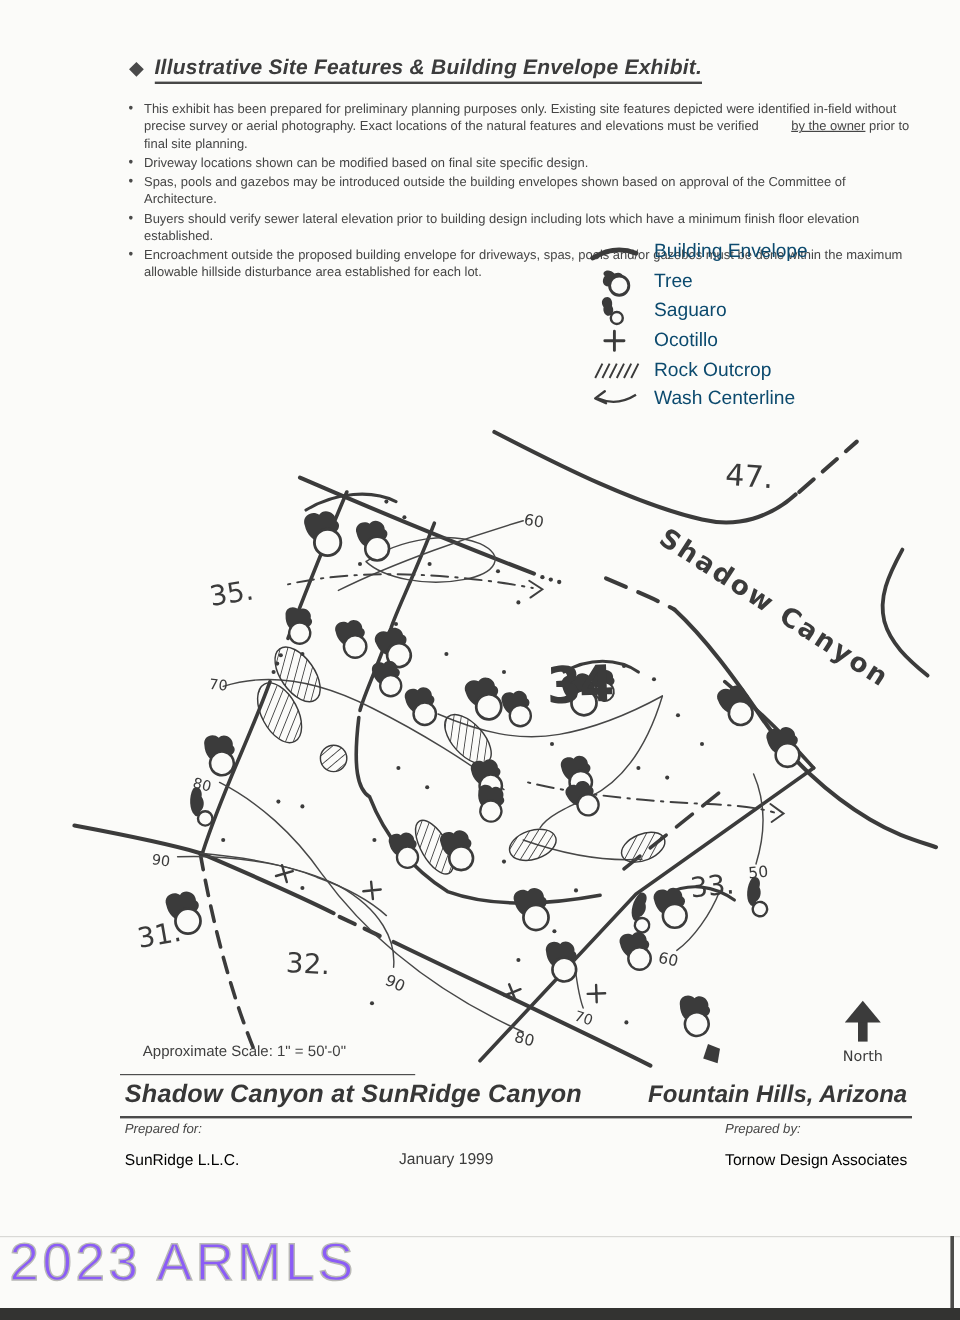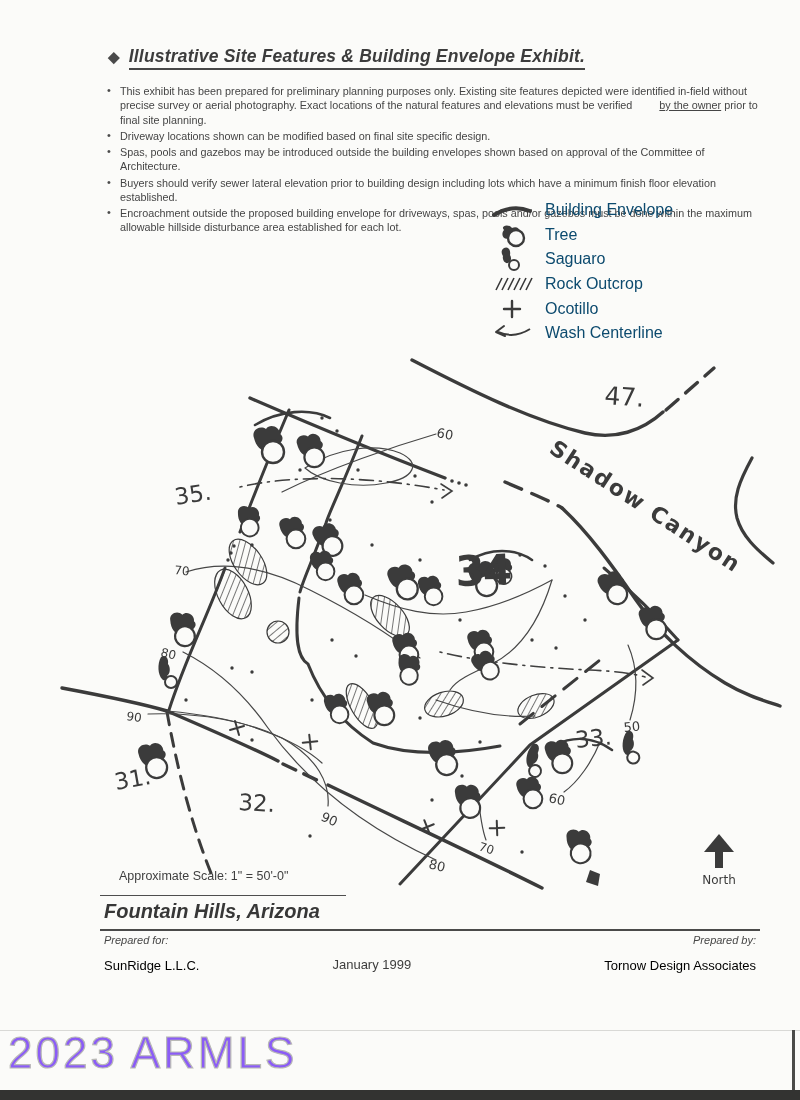--- a/index.html
+++ b/index.html
@@ -35,21 +35,21 @@
   
   .scale-note{position:absolute;left:119px;top:869px;font-size:12.5px;color:#3f3f3f;}
   .tb{position:absolute;left:100px;top:896px;width:660px;}
   .tb-top{display:flex;justify-content:space-between;align-items:baseline;padding:4px 4px 6px 4px;}
   .tb-project{font-size:21px;font-weight:bold;font-style:italic;letter-spacing:.2px;color:#373737;}
   .tb-city{font-size:20px;font-weight:bold;font-style:italic;color:#373737;}
   .tb-rule{border-top:2px solid #4a4a4a;}
   .tb-bottom{display:flex;justify-content:space-between;padding:3px 4px 0 4px;}
   .tb-left .lab,.tb-right .lab{font-size:11px;font-style:italic;color:#464646;}
   .tb-left .val,.tb-right .val{font-size:13px;color:#000000;margin-top:12px;}
-  .tb-right{text-align:right;}
+  .tb-right{}
   .tb-date{font-size:13px;color:#3d3d3d;align-self:flex-end;padding-bottom:1px;margin-left:-60px;}
   .map-edge-line{position:absolute;left:100px;top:895px;width:246px;border-top:1.6px solid #4e4e4e;}
 
   
   .seam{position:absolute;left:0;top:1030px;width:800px;border-top:1px solid #d9d9d6;}
   .watermark{position:absolute;left:8px;top:1028px;font-size:44px;letter-spacing:3px;
     font-weight:400;color:#8b5cf6;-webkit-text-stroke:1.2px #b9b9b6;font-family:"Liberation Sans",sans-serif;}
   .bottom-band{position:absolute;left:0;top:1090px;width:800px;height:10px;background:#333331;}
   .right-edge{position:absolute;left:792px;top:1030px;width:3px;height:70px;background:#4b4b49;}
 </style>
@@ -95,33 +95,33 @@
       <span class="legend-sym">
         <svg width="44" height="26" viewBox="0 0 44 26">
           <path d="M14,2 C18,0 21,4 20,9 C22,12 21,16 18,17 C15,18 12,14 13,10 C11,7 11,4 14,2 Z" fill="#3b3b3b"></path>
           <circle cx="24" cy="19" r="5" fill="#fbfbf9" stroke="#3b3b3b" stroke-width="2"></circle>
         </svg>
       </span>
       <span class="legend-lab">Saguaro</span>
     </div>
     <div class="legend-row">
       <span class="legend-sym">
+        <svg width="44" height="20">
+            <path d="M22,2 L22,18 M14,10 L30,10" stroke="#3b3b3b" stroke-width="2.4" stroke-linecap="round"></path>
+          </svg>
+      </span>
+      <span class="legend-lab">Ocotillo</span>
+    </div>
+    <div class="legend-row">
+      <span class="legend-sym">
         <svg width="44" height="16">
             <path d="M6,14 L12,2 M12,14 L18,2 M18,14 L24,2 M24,14 L30,2 M30,14 L36,2 M36,14 L42,2" stroke="#3b3b3b" stroke-width="1.6"></path>
           </svg>
       </span>
       <span class="legend-lab">Rock Outcrop</span>
-    </div>
-    <div class="legend-row">
-      <span class="legend-sym">
-        <svg width="44" height="20">
-            <path d="M22,2 L22,18 M14,10 L30,10" stroke="#3b3b3b" stroke-width="2.4" stroke-linecap="round"></path>
-          </svg>
-      </span>
-      <span class="legend-lab">Ocotillo</span>
     </div>
     <div class="legend-row">
       <span class="legend-sym">
         <svg width="44" height="20">
             <path d="M40,6 Q24,16 8,9" fill="none" stroke="#3b3b3b" stroke-width="2"></path>
             <path d="M14,3 L6,9 L15,13" fill="none" stroke="#3b3b3b" stroke-width="2" stroke-linecap="round" stroke-linejoin="round"></path>
           </svg>
       </span>
       <span class="legend-lab">Wash Centerline</span>
     </div>
@@ -312,20 +312,21 @@
       <text x="719" y="884" font-size="12" text-anchor="middle">North</text>
     </g>
   </svg>
   </div>
 
   <div class="scale-note">Approximate Scale:  1" = 50'-0"</div>
 
   <div class="map-edge-line"></div>
   <div class="tb">
     <div class="tb-top">
+      <span class="tb-project">Shadow Canyon at SunRidge Canyon</span>
       <span class="tb-city">Fountain Hills, Arizona</span>
     </div>
     <div class="tb-rule"></div>
     <div class="tb-bottom">
       <div class="tb-left">
         <div class="lab">Prepared for:</div>
         <div class="val">SunRidge L.L.C.</div>
       </div>
       <div class="tb-date">January 1999</div>
       <div class="tb-right">

